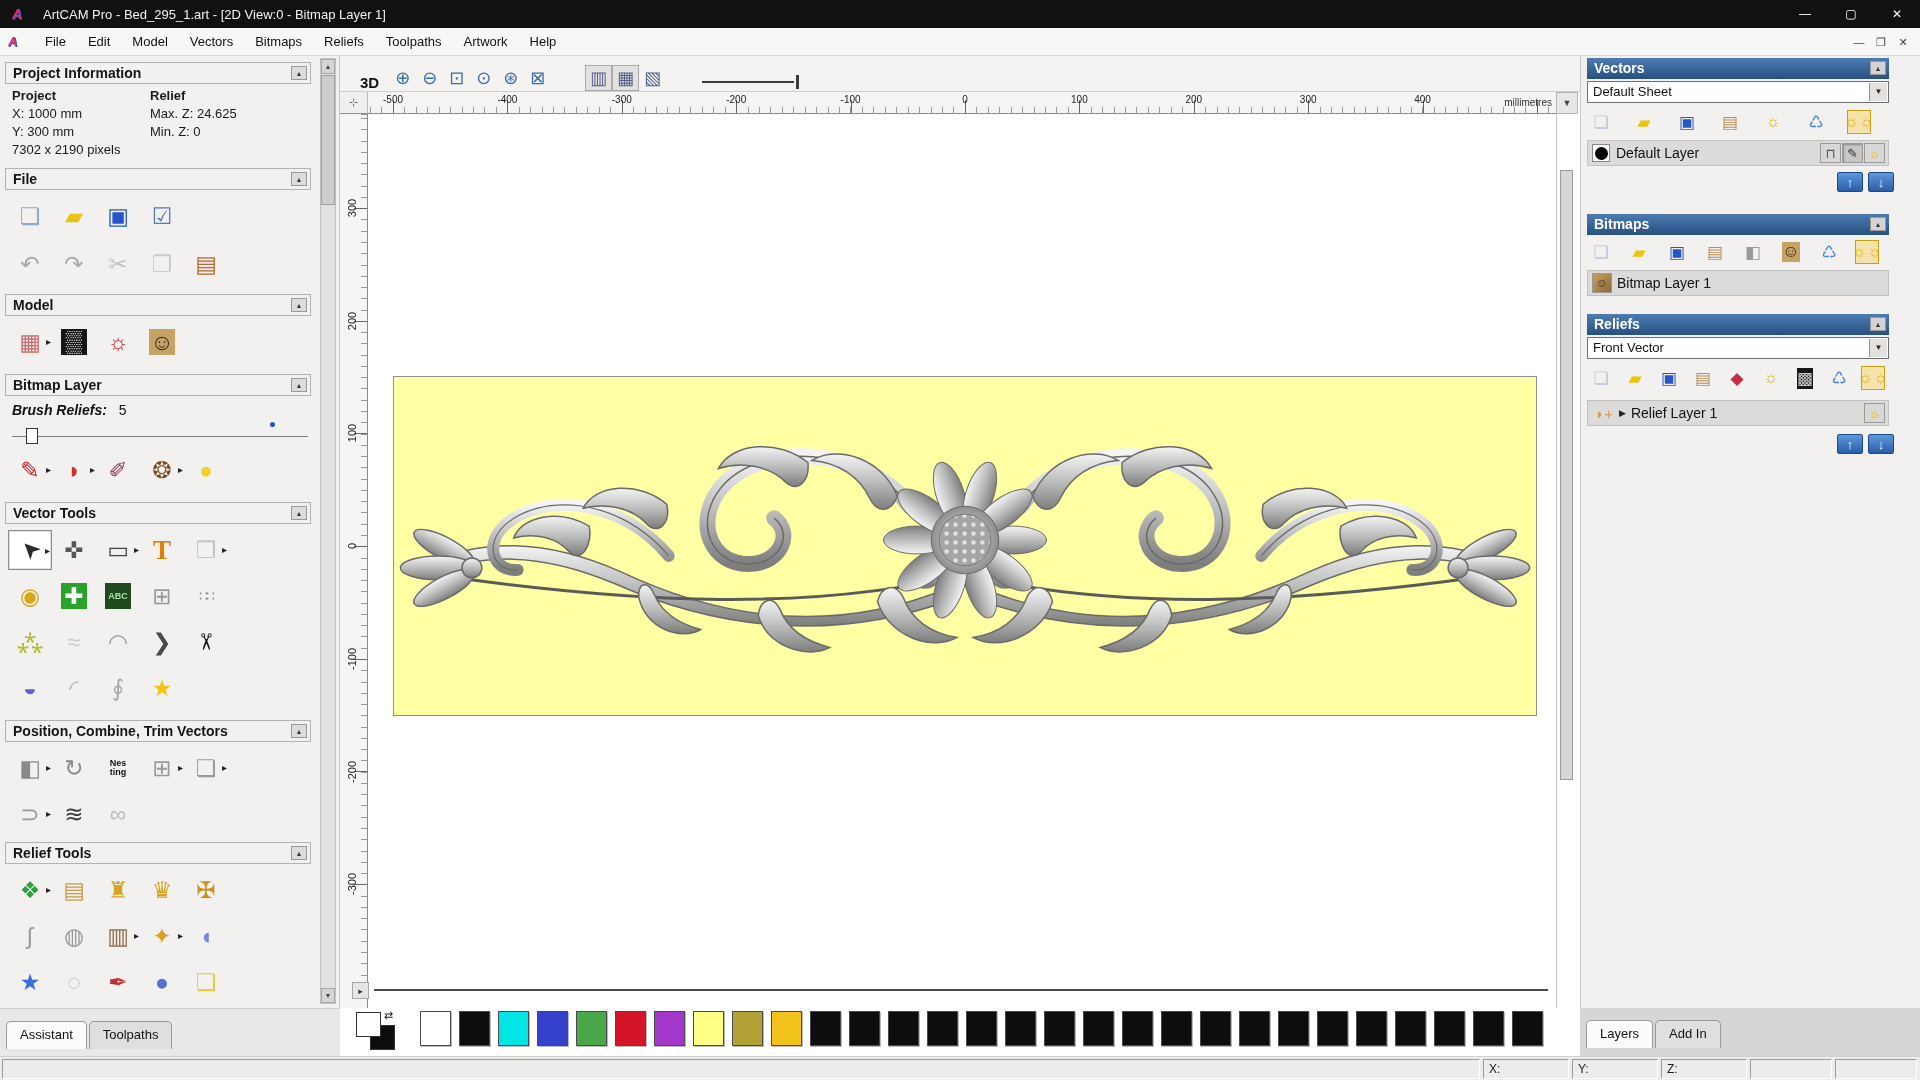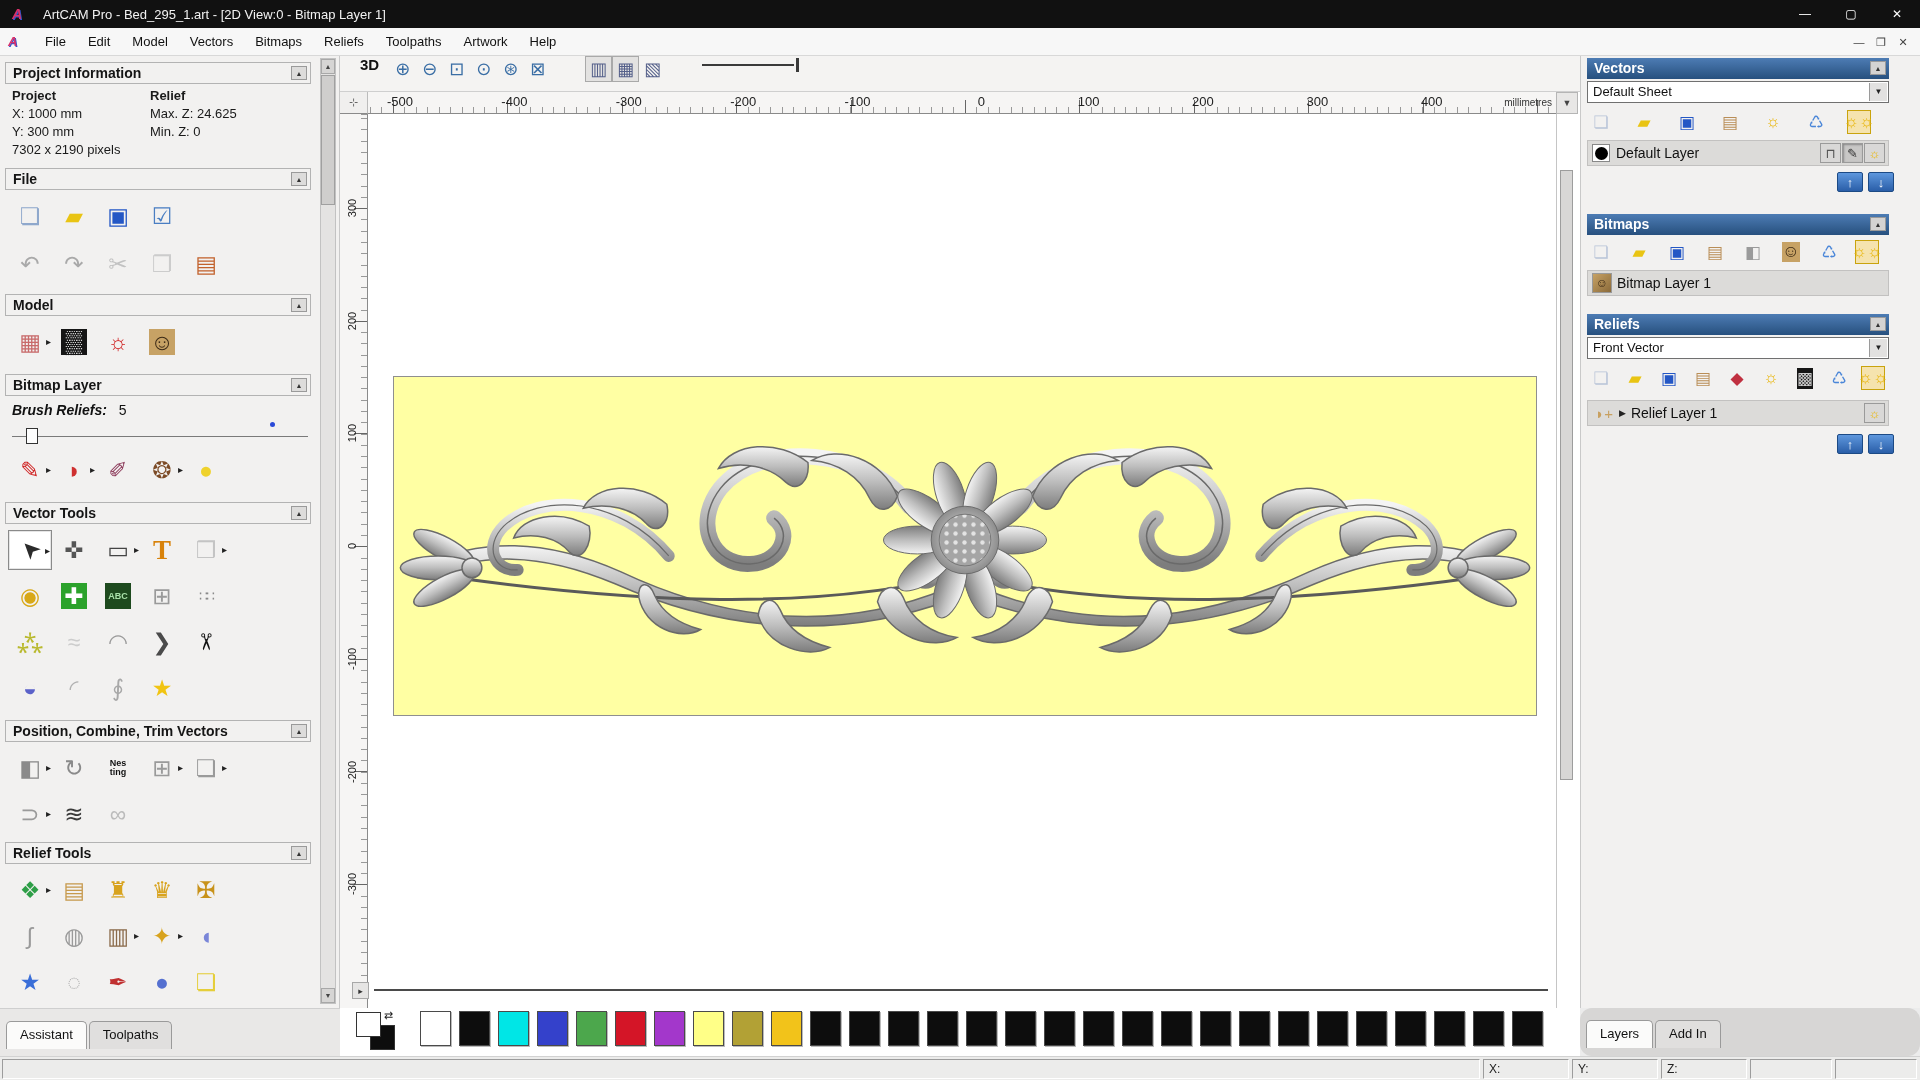--- a/index.html
+++ b/index.html
@@ -44,32 +44,32 @@
   .slider .track { position:absolute; left:0; right:4px; top:8px; height:1px; background:#7a7a7a; }
   .slider .thumb { position:absolute; left:14px; top:0; width:12px; height:16px; background:#fdfdfd; border:1px solid #333; }
   .slider-dot { position:absolute; width:5px; height:5px; border-radius:50%; background:#2a4ad8; }
   .vscroll { position:absolute; right:3px; top:2px; width:16px; height:946px; background:#e4e3e2; border:1px solid #c2c2c2; }
   .vscroll .up,.vscroll .dn { position:absolute; left:0; width:14px; height:15px; background:#d6d5d4; border:1px solid #a8a8a8; font-size:7px; color:#444; text-align:center; line-height:14px; }
   .vscroll .dn { bottom:0; }
   .vscroll .thumb { position:absolute; left:0; top:16px; width:14px; height:130px; background:#cfcecd; border:1px solid #a0a0a0; }
 
   
   .canvas { position:absolute; left:340px; top:56px; width:1240px; height:952px; background:#fff; }
-  .ctoolbar { position:absolute; left:0; top:0; width:1240px; height:36px; background:#f4f3f2; border-bottom:1px solid #cfcfcf; display:flex; align-items:flex-start; }
+  .ctoolbar { position:absolute; left:0; top:0; width:1240px; height:36px; background:#f4f3f2; border-bottom:1px solid #cfcfcf; display:flex; align-items:flex-end; }
   .btn3d { font-size:15px; font-weight:bold; color:#111; margin-left:20px; margin-right:10px; }
   .zgroup { display:flex; }
   .cbtn { width:27px; height:26px; display:flex; align-items:center; justify-content:center; font-size:18px; }
   .cbtn.pressed { background:#e3e2e1; border:1px solid #a9a9a9; }
   .lwslider { position:relative; width:110px; height:18px; margin-left:36px; }
   .lwslider .ln { position:absolute; left:0; top:8px; width:92px; height:2px; background:#3a3a3a; }
   .lwslider .hd { position:absolute; left:94px; top:2px; width:3px; height:14px; background:#3a3a3a; }
   .hruler { position:absolute; left:28px; top:36px; width:1188px; height:22px; background:#f6f5f4; border-bottom:1px solid #8a8a8a; overflow:hidden; }
   .hruler .tmin { position:absolute; bottom:0; left:0; right:0; height:6px; background:repeating-linear-gradient(90deg,#999 0 1px,transparent 1px 11.44px); background-position-x:2px; }
   .hruler .tmaj { position:absolute; bottom:0; left:0; right:0; height:13px; background:repeating-linear-gradient(90deg,#666 0 1px,transparent 1px 114.4px); background-position-x:25px; }
-  .hlab { position:absolute; top:2px; width:40px; text-align:right; font-size:13px; color:#222; }
+  .hlab { position:absolute; top:2px; width:40px; text-align:center; font-size:10px; color:#222; }
   .unitlab { position:absolute; right:4px; top:5px; font-size:10px; color:#333; }
   .vruler { position:absolute; left:0; top:58px; width:28px; height:894px; background:#f6f5f4; border-right:1px solid #8a8a8a; overflow:hidden; }
   .vruler .tmin { position:absolute; right:0; top:0; bottom:0; width:6px; background:repeating-linear-gradient(#999 0 1px,transparent 1px 11.27px); background-position-y:4px; }
   .vruler .tmaj { position:absolute; right:0; top:0; bottom:0; width:13px; background:repeating-linear-gradient(#666 0 1px,transparent 1px 112.7px); background-position-y:94px; }
   .vlab { position:absolute; left:-6px; width:40px; height:16px; text-align:center; font-size:11px; color:#222; transform:rotate(-90deg); }
   .rcorner { position:absolute; left:0; top:36px; width:28px; height:22px; background:#f0efee; border-right:1px solid #bbb; border-bottom:1px solid #8a8a8a; font-size:11px; color:#666; text-align:center; line-height:20px; }
   .rbtn { position:absolute; left:1216px; top:36px; width:22px; height:22px; background:#e8e7e6; border:1px solid #b5b5b5; font-size:9px; color:#444; text-align:center; line-height:20px; }
   .artboard { position:absolute; left:53px; top:320px; width:1144px; height:340px; background:#ffffa3; border:1px solid #8f8f8f; }
   .cvscroll { position:absolute; left:1216px; top:58px; width:20px; height:894px; background:#eceb
 ea; border-left:1px solid #c5c5c5; }
@@ -94,21 +94,21 @@
   .sbtn.pressed { background:#c8c7c6; box-shadow:inset 1px 1px 2px #8a8a8a; }
   .updn { position:absolute; display:flex; }
   .udbtn { width:26px; height:20px; background:linear-gradient(#5e97dd,#2a5ea8); border:1px solid #1c4a85; border-radius:2px; color:#fff; font-size:13px; display:flex; align-items:center; justify-content:center; margin-left:5px; }
   .thumb-img { width:20px; height:20px; margin:0 5px 0 4px; border:1px solid #999; background:linear-gradient(135deg,#c7a265,#8a6a3a); display:flex; align-items:center; justify-content:center; font-size:12px; color:#3c2a16; }
   .thumb-relief { width:24px; height:20px; margin:0 3px 0 4px; font-size:15px; color:#c8a060; display:flex; align-items:center; justify-content:center; }
   .exp { font-size:9px; color:#222; margin-right:5px; }
 
   
   .band-left { position:absolute; left:0; top:1008px; width:340px; height:48px; background:#e9e8e7; border-top:1px solid #cfcfcf; }
   .band-mid { position:absolute; left:340px; top:1008px; width:1240px; height:48px; background:#fff; }
-  .band-right { position:absolute; left:1580px; top:1008px; width:340px; height:48px; background:#d7d6d5;border-radius:12px; }
+  .band-right { position:absolute; left:1580px; top:1008px; width:340px; height:48px; background:#d7d6d5; }
   .tabs { position:absolute; left:6px; top:12px; display:flex; }
   .tab { font-size:13px; color:#111; background:#e0dfde; border:1px solid #9a9a9a; border-bottom:none; border-radius:5px 5px 0 0; padding:5px 13px 7px; margin-right:2px; }
   .tab.active { background:#fbfbfa; }
   .fgbg { position:absolute; left:16px; top:4px; width:56px; height:42px; }
   .fgbg .fg { position:absolute; left:0; top:0; width:25px; height:25px; background:#fff; border:1px solid #333; }
   .fgbg .bg2 { position:absolute; left:14px; top:13px; width:25px; height:25px; background:#0d0d0d; border:1px solid #333; }
   .fgbg .swap { position:absolute; left:28px; top:-3px; font-size:11px; color:#222; }
   .palette { position:absolute; left:80px; top:3px; display:flex; }
   .sw { width:31px; height:35px; border:1px solid #4a4a4a; margin-right:8px; box-shadow:1px 1px 0 #bbb; }
 

